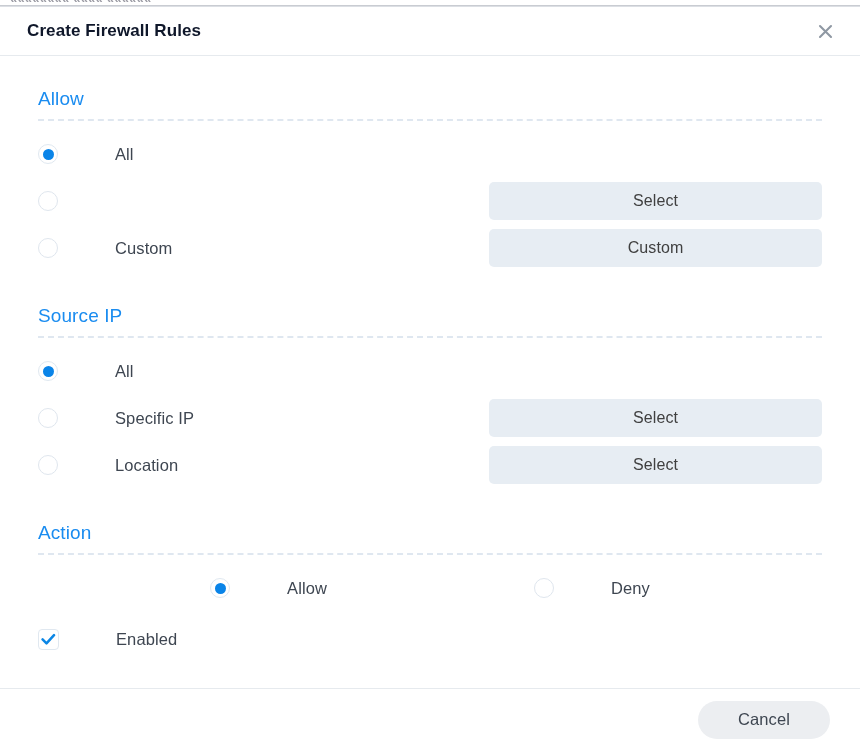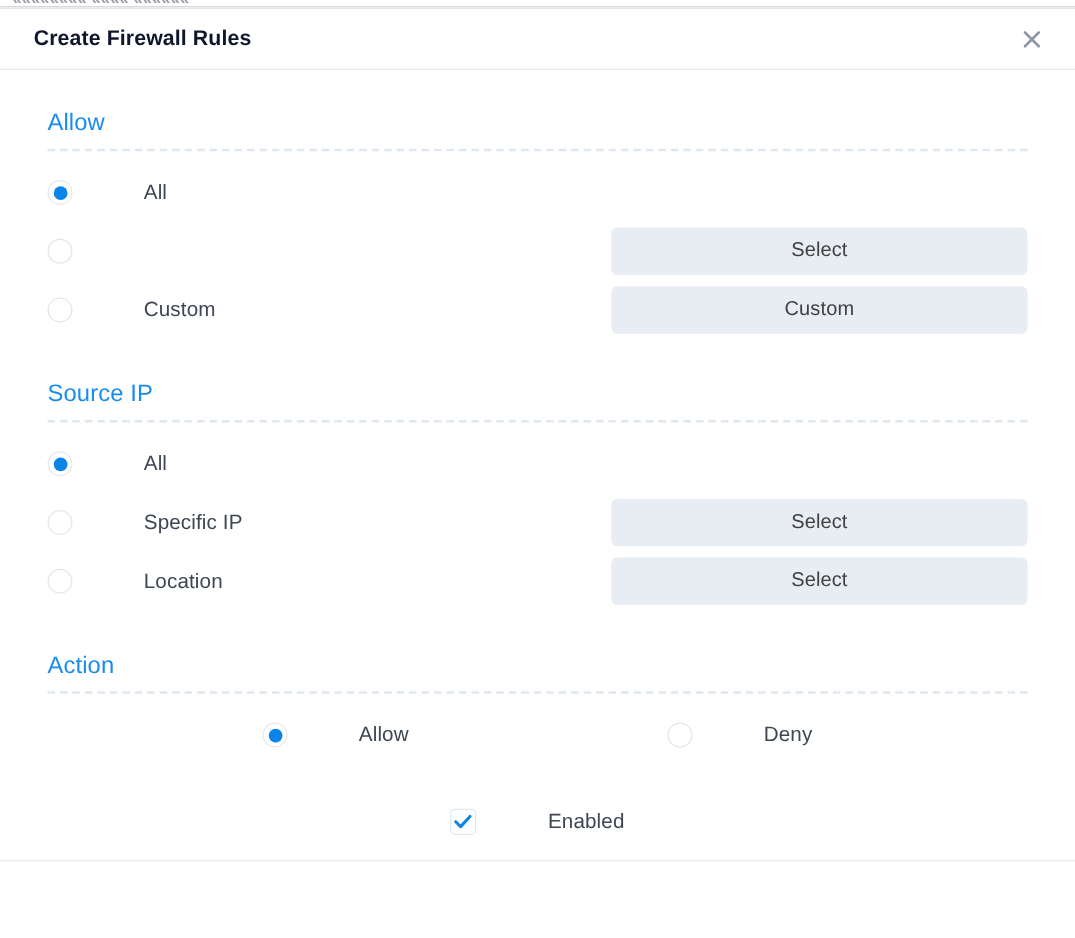--- a/index.html
+++ b/index.html
@@ -280,28 +280,29 @@
       <div class="opt-row" style="margin-top:19px;justify-content:center;">
         <div class="radio checked">
             <div class="dot"></div>
           </div>
         <div class="opt-label">Allow</div>
 
         <div class="radio" style="margin-left:164px;"></div>
         <div class="opt-label">Deny</div>
       </div>
 
-      <div class="opt-row" style="margin-top:41px;justify-content:center;">
+      <div class="opt-row" style="margin-top:23px;">
         <div class="checkbox">
           <svg width="15" height="13" viewBox="0 0 15 13" aria-hidden="true">
             <path d="M1.6 6.4 L5.5 10.3 L13 2.2" stroke="#0b86e5" stroke-width="2.5" fill="none" stroke-linecap="round" stroke-linejoin="round"></path>
           </svg>
         </div>
         <div class="opt-label">Enabled</div>
       </div>
     </div>
 
   </div>
 
   <div id="dialog-footer">
+    <button class="footer-btn" id="cancel-button">Cancel</button>
   </div>
 
 </div>
 
 </body></html>

